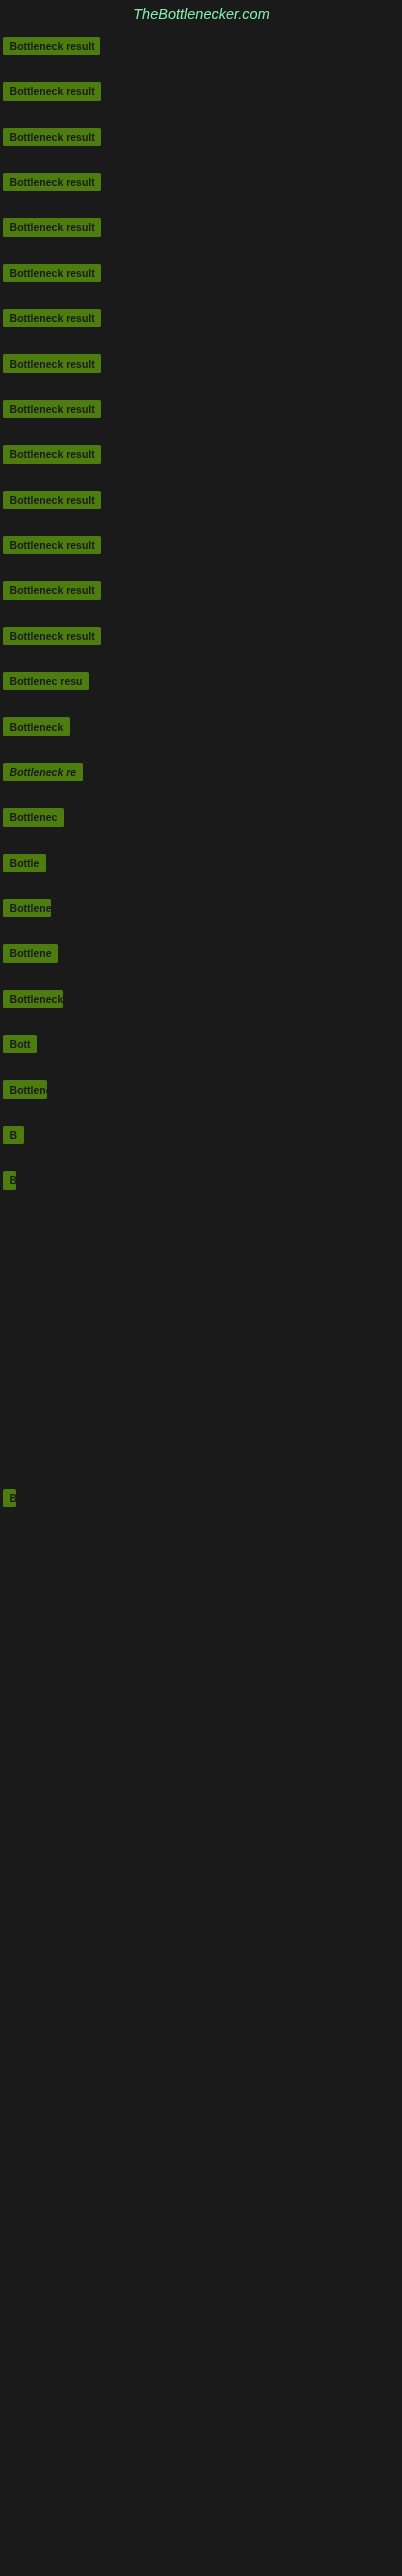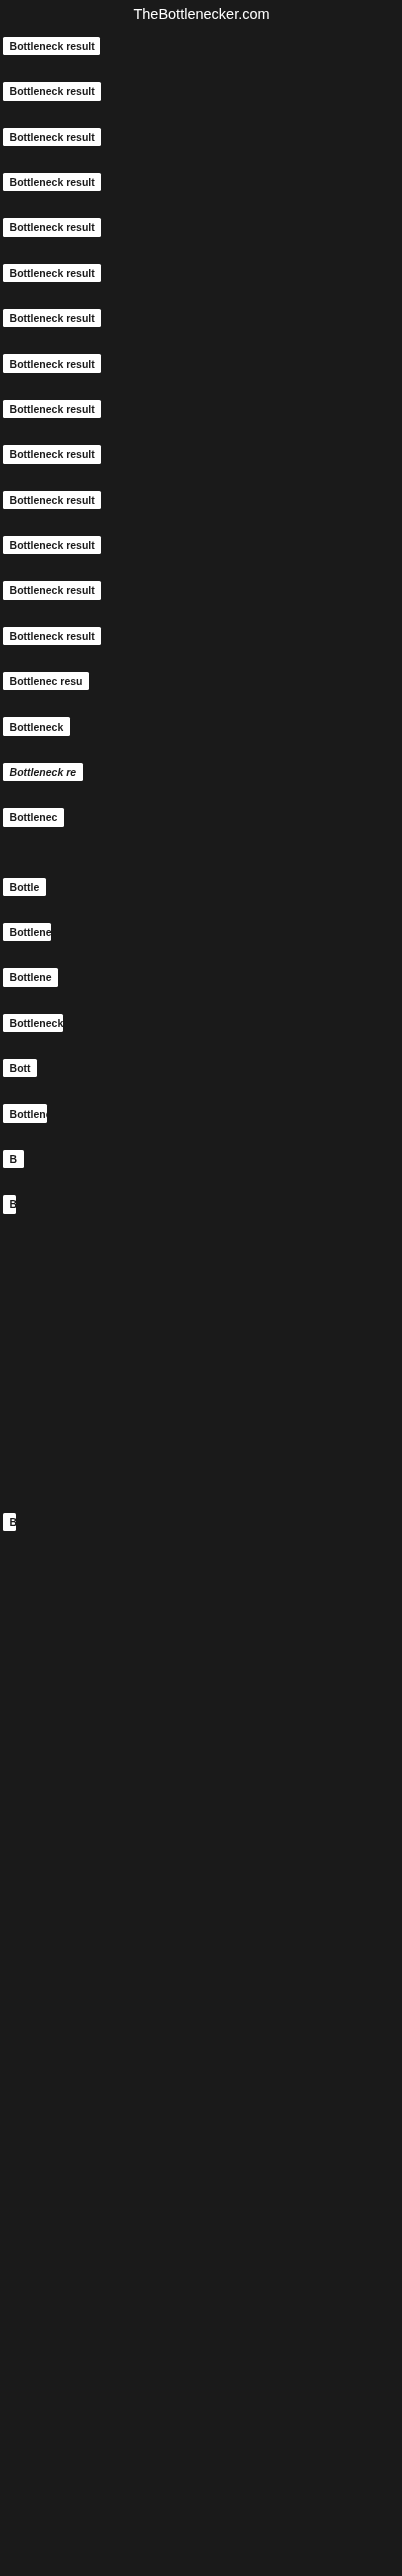--- a/index.html
+++ b/index.html
@@ -11,34 +11,35 @@
     body {
       background-color: #1a1a1a;
       width: 403px;
       min-height: 2576px;
       font-family: Arial, sans-serif;
       position: relative;
     }
 
     .site-title {
       text-align: center;
-      color: #ffffff;
+      color: #86efac;
       font-size: 14.5px;
       padding: 6.4px 0;
       background-color: #1a1a1a;
+      font-style: italic;
     }
 
     .bottleneck-item {
       margin: 0;
       padding: 8px 0 16px 0;
     }
 
     .bottleneck-badge {
       display: inline-block;
-      background-color: #ffffff;
+      background-color: #4d7c0f;
       color: #1a1a1a;
       font-size: 10.5px;
       font-weight: bold;
       padding: 3.2px 6.4px;
       border-radius: 1.6px;
       white-space: nowrap;
       overflow: hidden;
     }
 
     .items-container {
@@ -57,21 +58,21 @@
     .item-8 .bottleneck-badge { max-width: 105px; }
     .item-9 .bottleneck-badge { max-width: 105px; }
     .item-10 .bottleneck-badge { max-width: 106px; }
     .item-11 .bottleneck-badge { max-width: 105px; }
     .item-12 .bottleneck-badge { max-width: 103px; }
     .item-13 .bottleneck-badge { max-width: 105px; }
     .item-14 .bottleneck-badge { max-width: 101px; }
     .item-15 .bottleneck-badge { max-width: 89px; }
     .item-16 .bottleneck-badge { max-width: 81px; font-style: italic; }
     .item-17 .bottleneck-badge { max-width: 87px; }
-    .item-18 .bottleneck-badge { max-width: 76px; margin-top: 24px; }
+    .item-18 .bottleneck-badge { max-width: 76px; }
     .item-19 .bottleneck-badge { max-width: 48px; }
     .item-20 .bottleneck-badge { max-width: 72px; }
     .item-21 .bottleneck-badge { max-width: 60px; }
     .item-22 .bottleneck-badge { max-width: 71px; }
     .item-23 .bottleneck-badge { max-width: 44px; }
     .item-24 .bottleneck-badge { max-width: 68px; }
     .item-25 .bottleneck-badge { max-width: 11.3px; }
     
     .item-26 .bottleneck-badge { max-width: 0px; opacity: 0; }
     .item-27 .bottleneck-badge { max-width: 0px; opacity: 0; }

